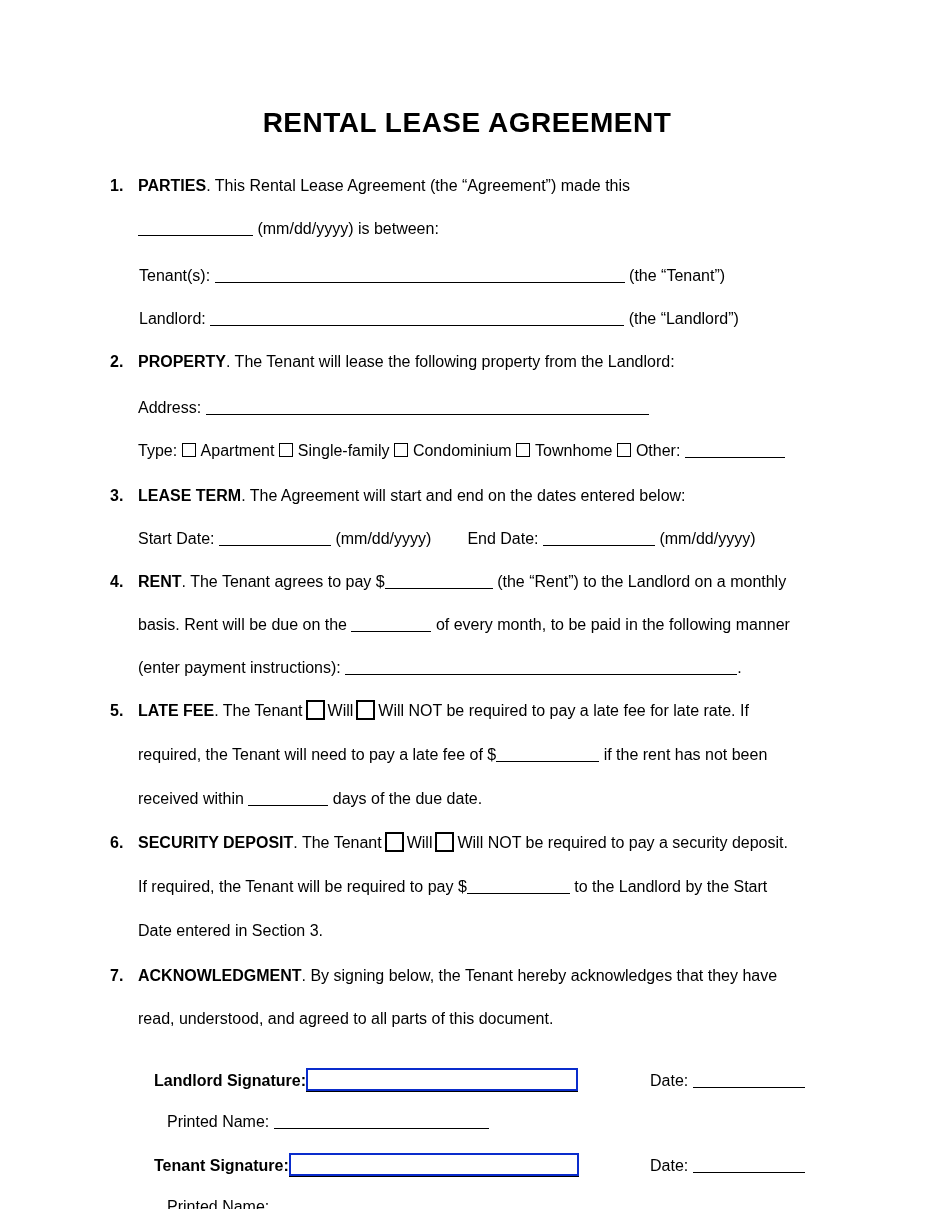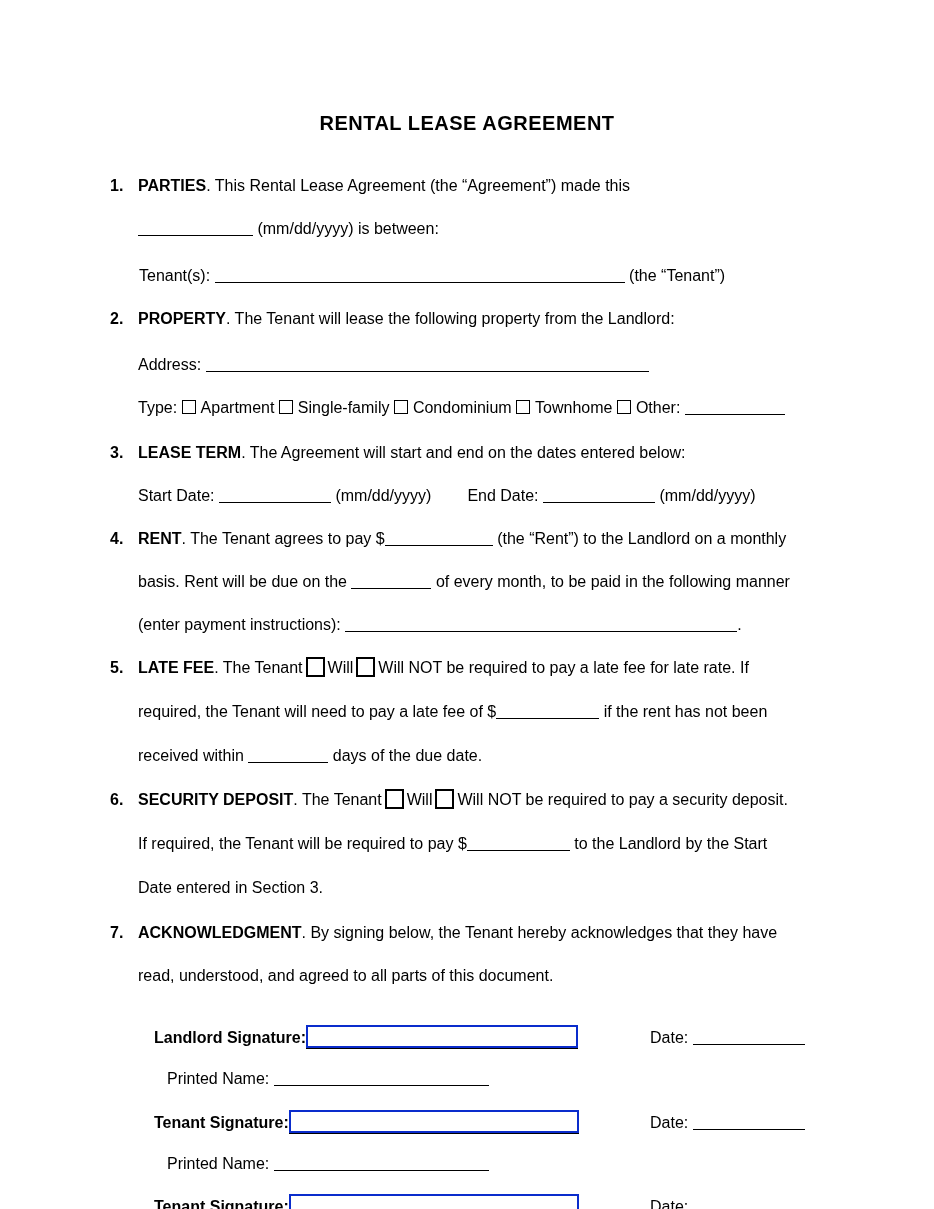--- a/index.html
+++ b/index.html
@@ -6,21 +6,21 @@
   body {
     width: 934px; height: 1209px;
     font-family: "Liberation Sans", "DejaVu Sans", sans-serif;
     font-size: 16px; color: #000; position: relative; overflow: hidden;
   }
   .page { width: 934px; height: 1209px; background: #fff; }
 
   .doc-title {
     margin-top: 106px;
     text-align: center;
-    font-size: 20px;
+    font-size: 28px;
     font-weight: bold;
     letter-spacing: 0.5px;
     line-height: 34px;
   }
 
   .content { margin-left: 110px; width: 712px; }
 
   .sec { position: relative; padding-left: 28px; line-height: 23px; }
   .sec .num { position: absolute; left: 0; font-weight: bold; }
   .sec .hd { font-weight: bold; }
@@ -106,20 +106,21 @@
   <div class="content">
 
     <div class="sec mt34">
       <span class="num">1.</span>
       <div class="line"><span class="hd">PARTIES</span><span>. This Rental Lease Agreement (the “Agreement”) made this</span></div>
       <div class="line"><span class="blank w115"></span> <span>(mm/dd/yyyy) is between:</span></div>
     </div>
 
     <div class="sec mt24 indent29" style="padding-left:0;">
       <div class="line"><span>Tenant(s):</span> <span class="blank w410"></span> <span>(the “Tenant”)</span></div>
+      <div class="line"><span>Landlord:</span> <span class="blank w414"></span> <span>(the “Landlord”)</span></div>
     </div>
 
     <div class="sec mt20">
       <span class="num">2.</span>
       <div class="line"><span class="hd">PROPERTY</span><span>. The Tenant will lease the following property from the Landlord:</span></div>
     </div>
     <div class="sec mt23">
       <div class="line"><span>Address:</span> <span class="blank w443"></span></div>
       <div class="line">
         <span>Type:</span>

